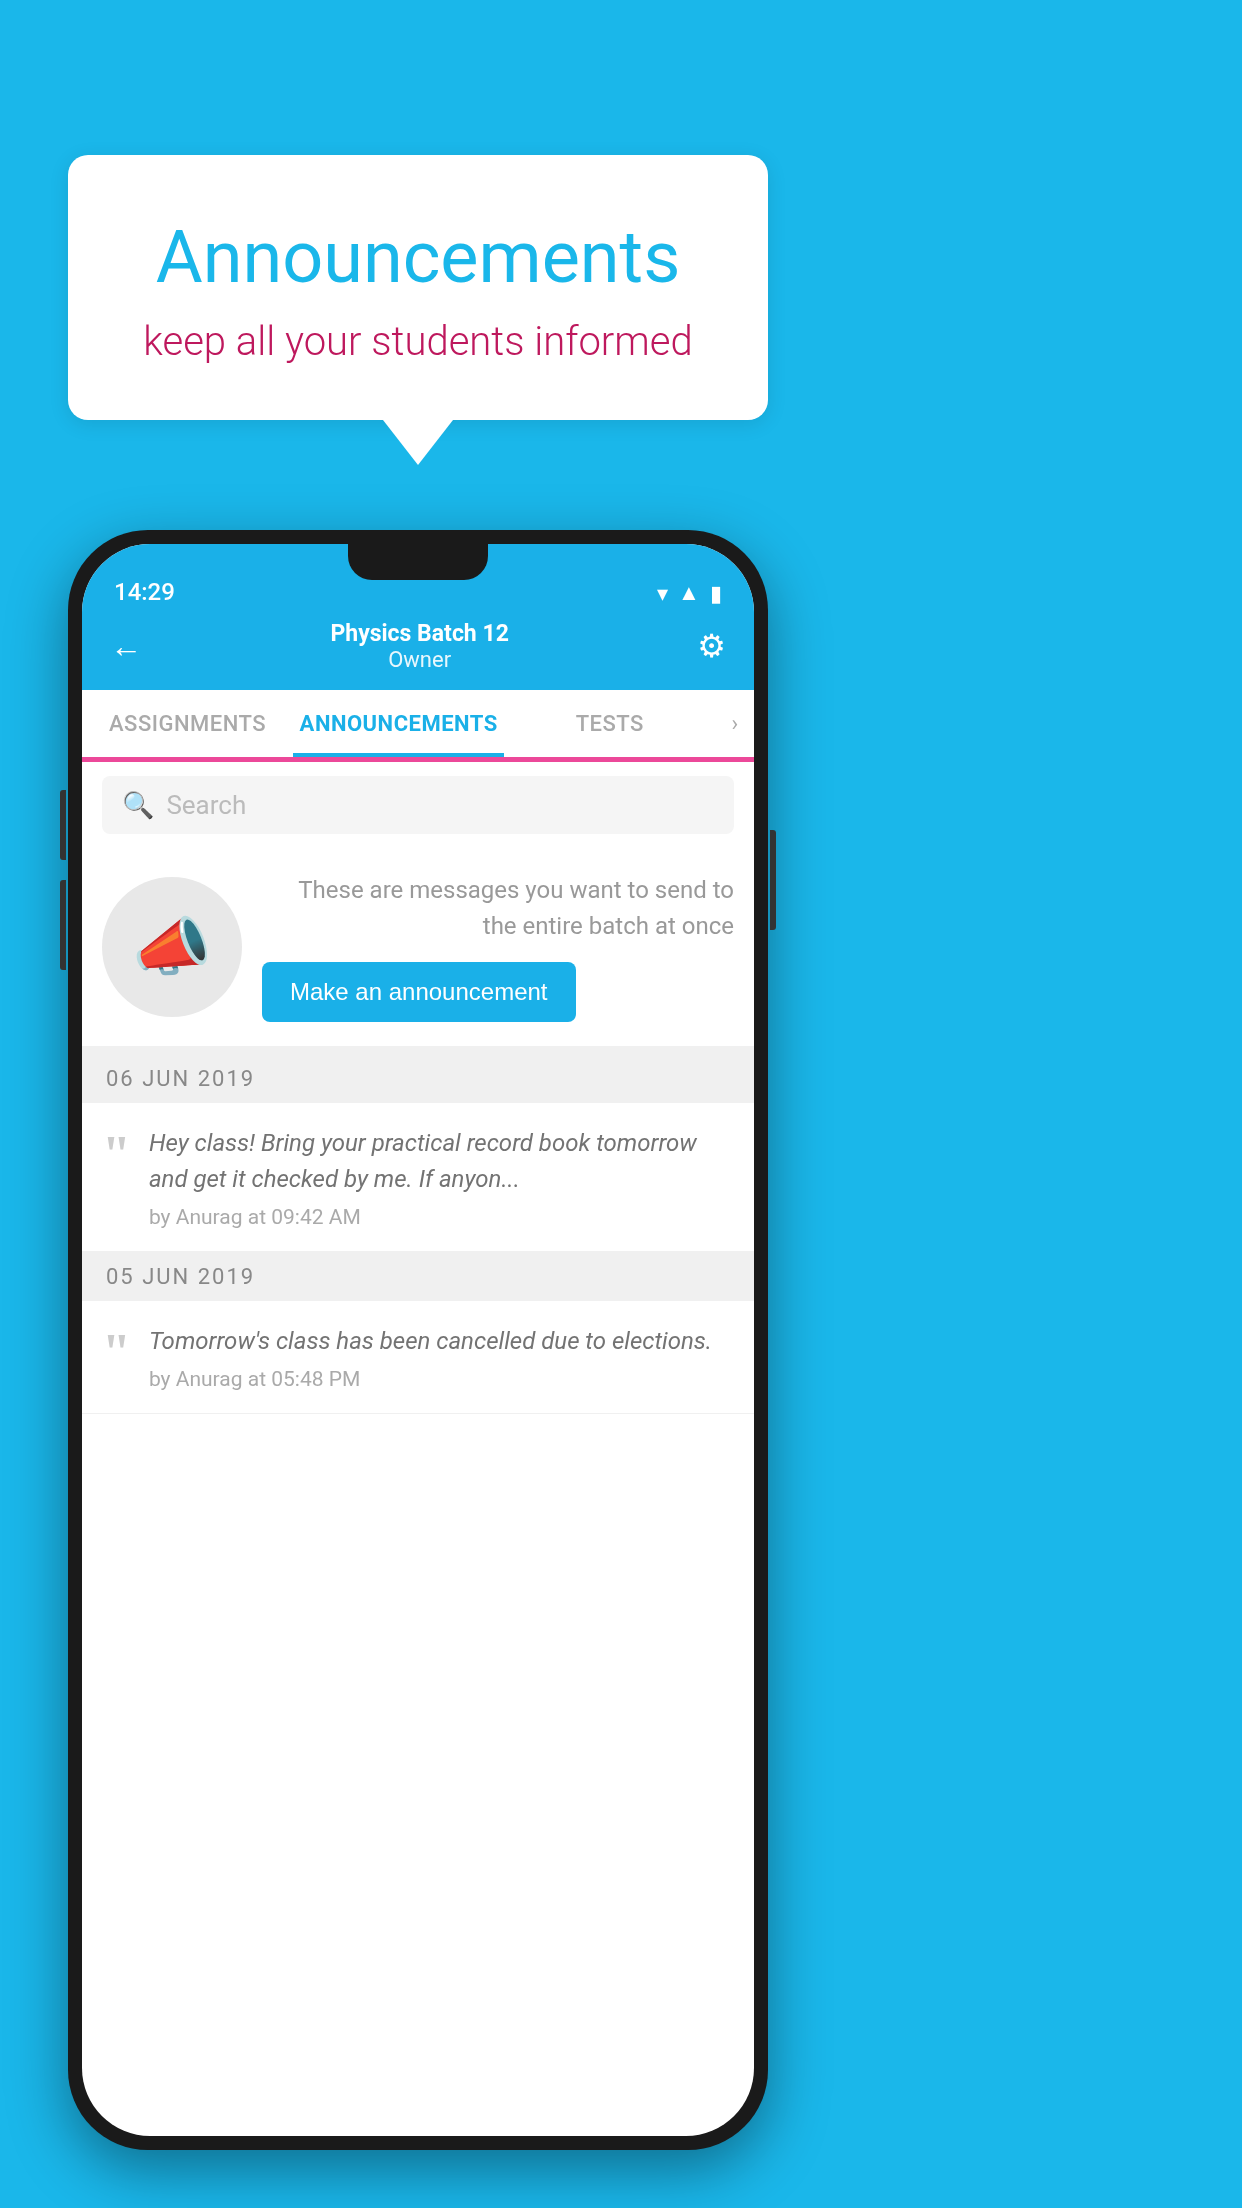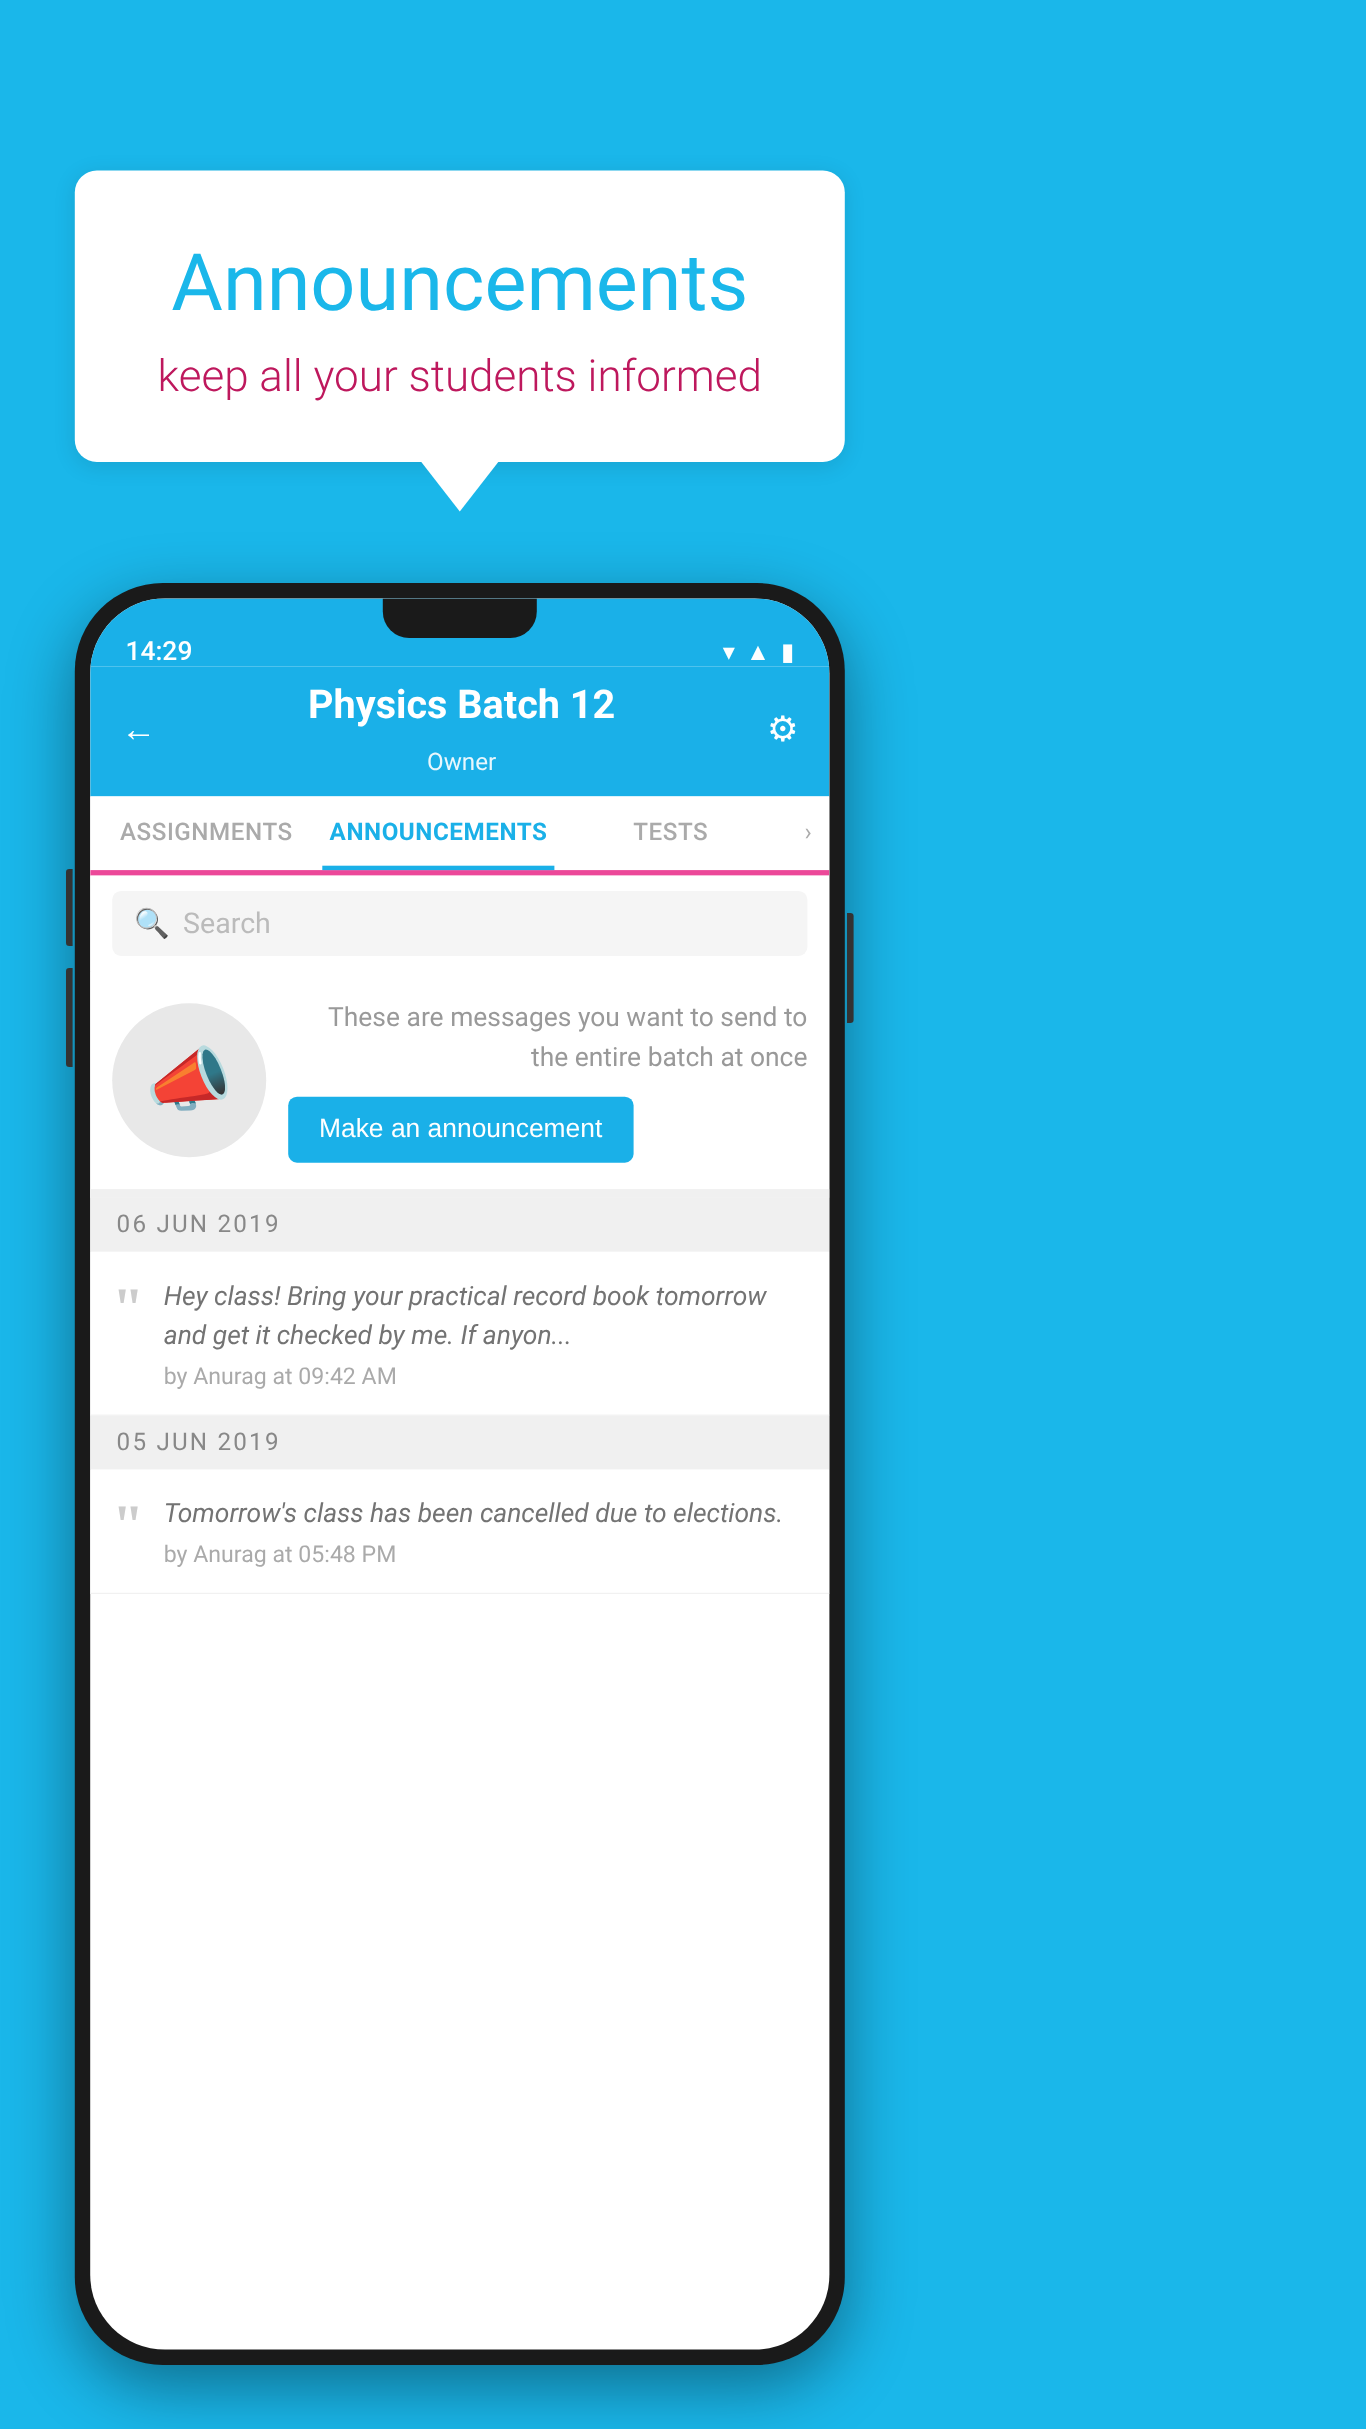--- a/index.html
+++ b/index.html
@@ -136,29 +136,28 @@
       font-weight: 300;
     }
 
     .header-center {
       text-align: center;
       flex: 1;
     }
 
     .header-title {
       color: white;
-      font-size: 36px;
+      font-size: 23px;
       font-weight: 700;
     }
 
     .header-subtitle {
       color: rgba(255,255,255,0.9);
       font-size: 22px;
       font-weight: 400;
-      margin-top: 19px;
     }
 
     .header-gear {
       color: white;
       font-size: 32px;
     }
 
     
     .tabs-container {
       background: white;

